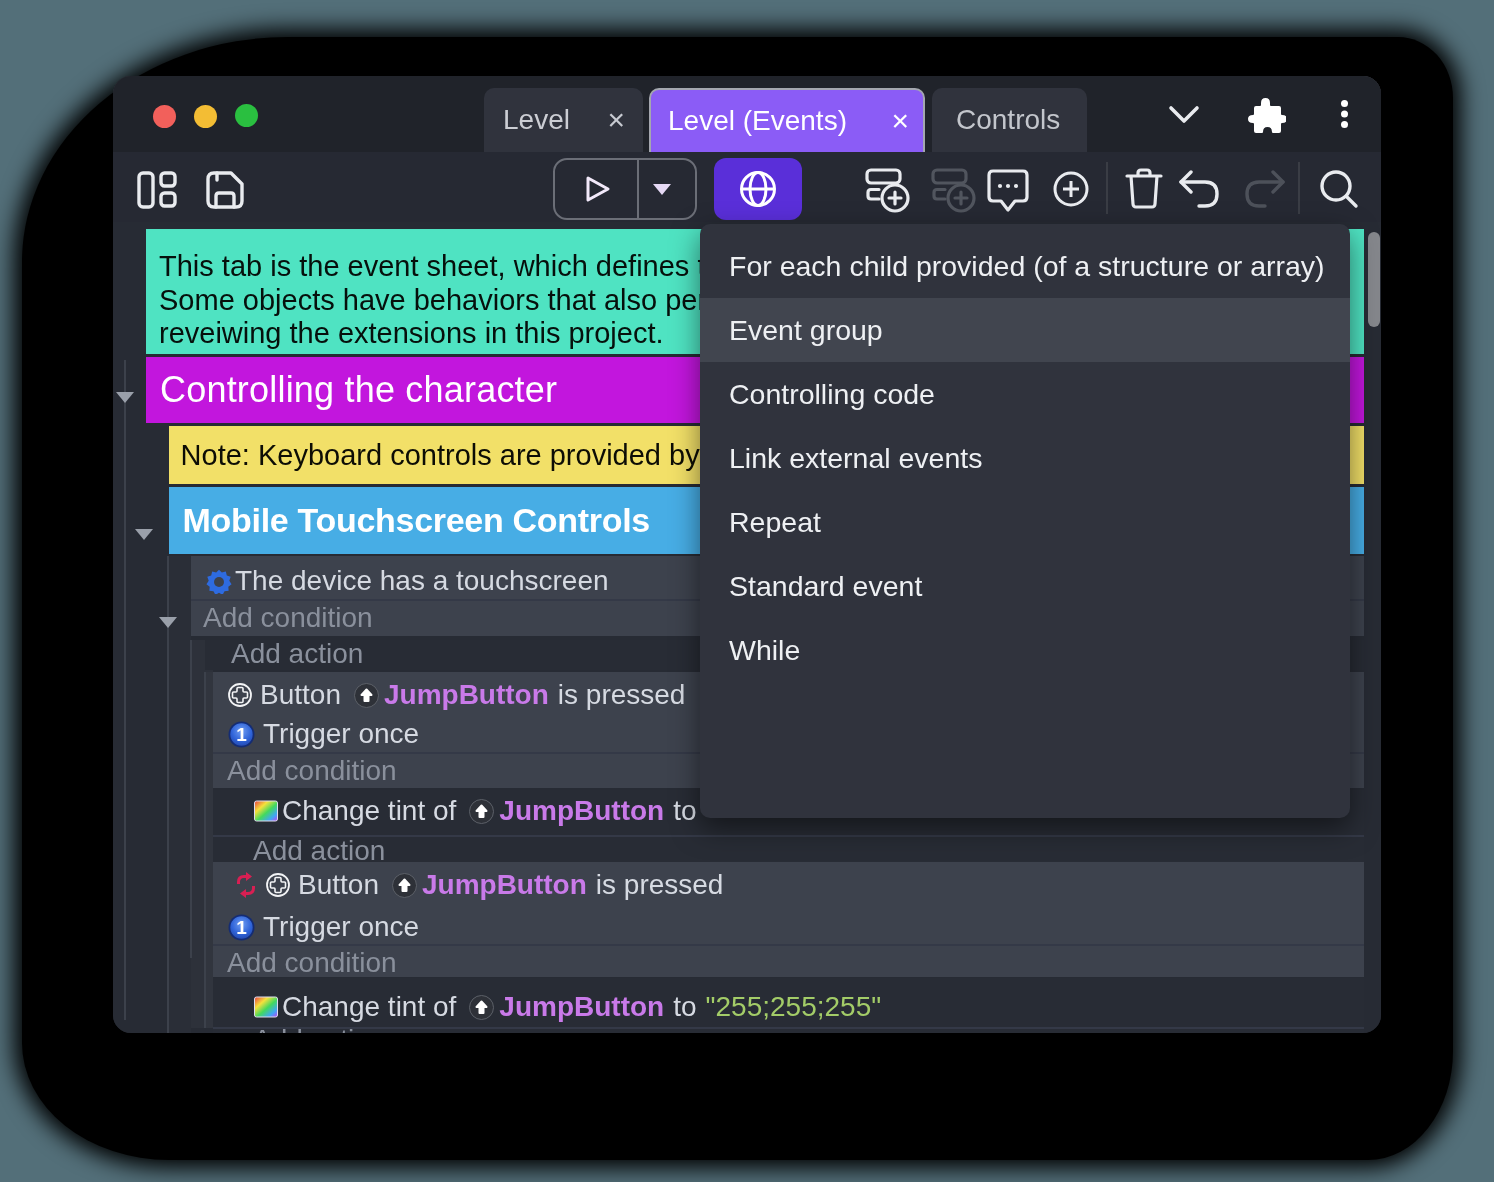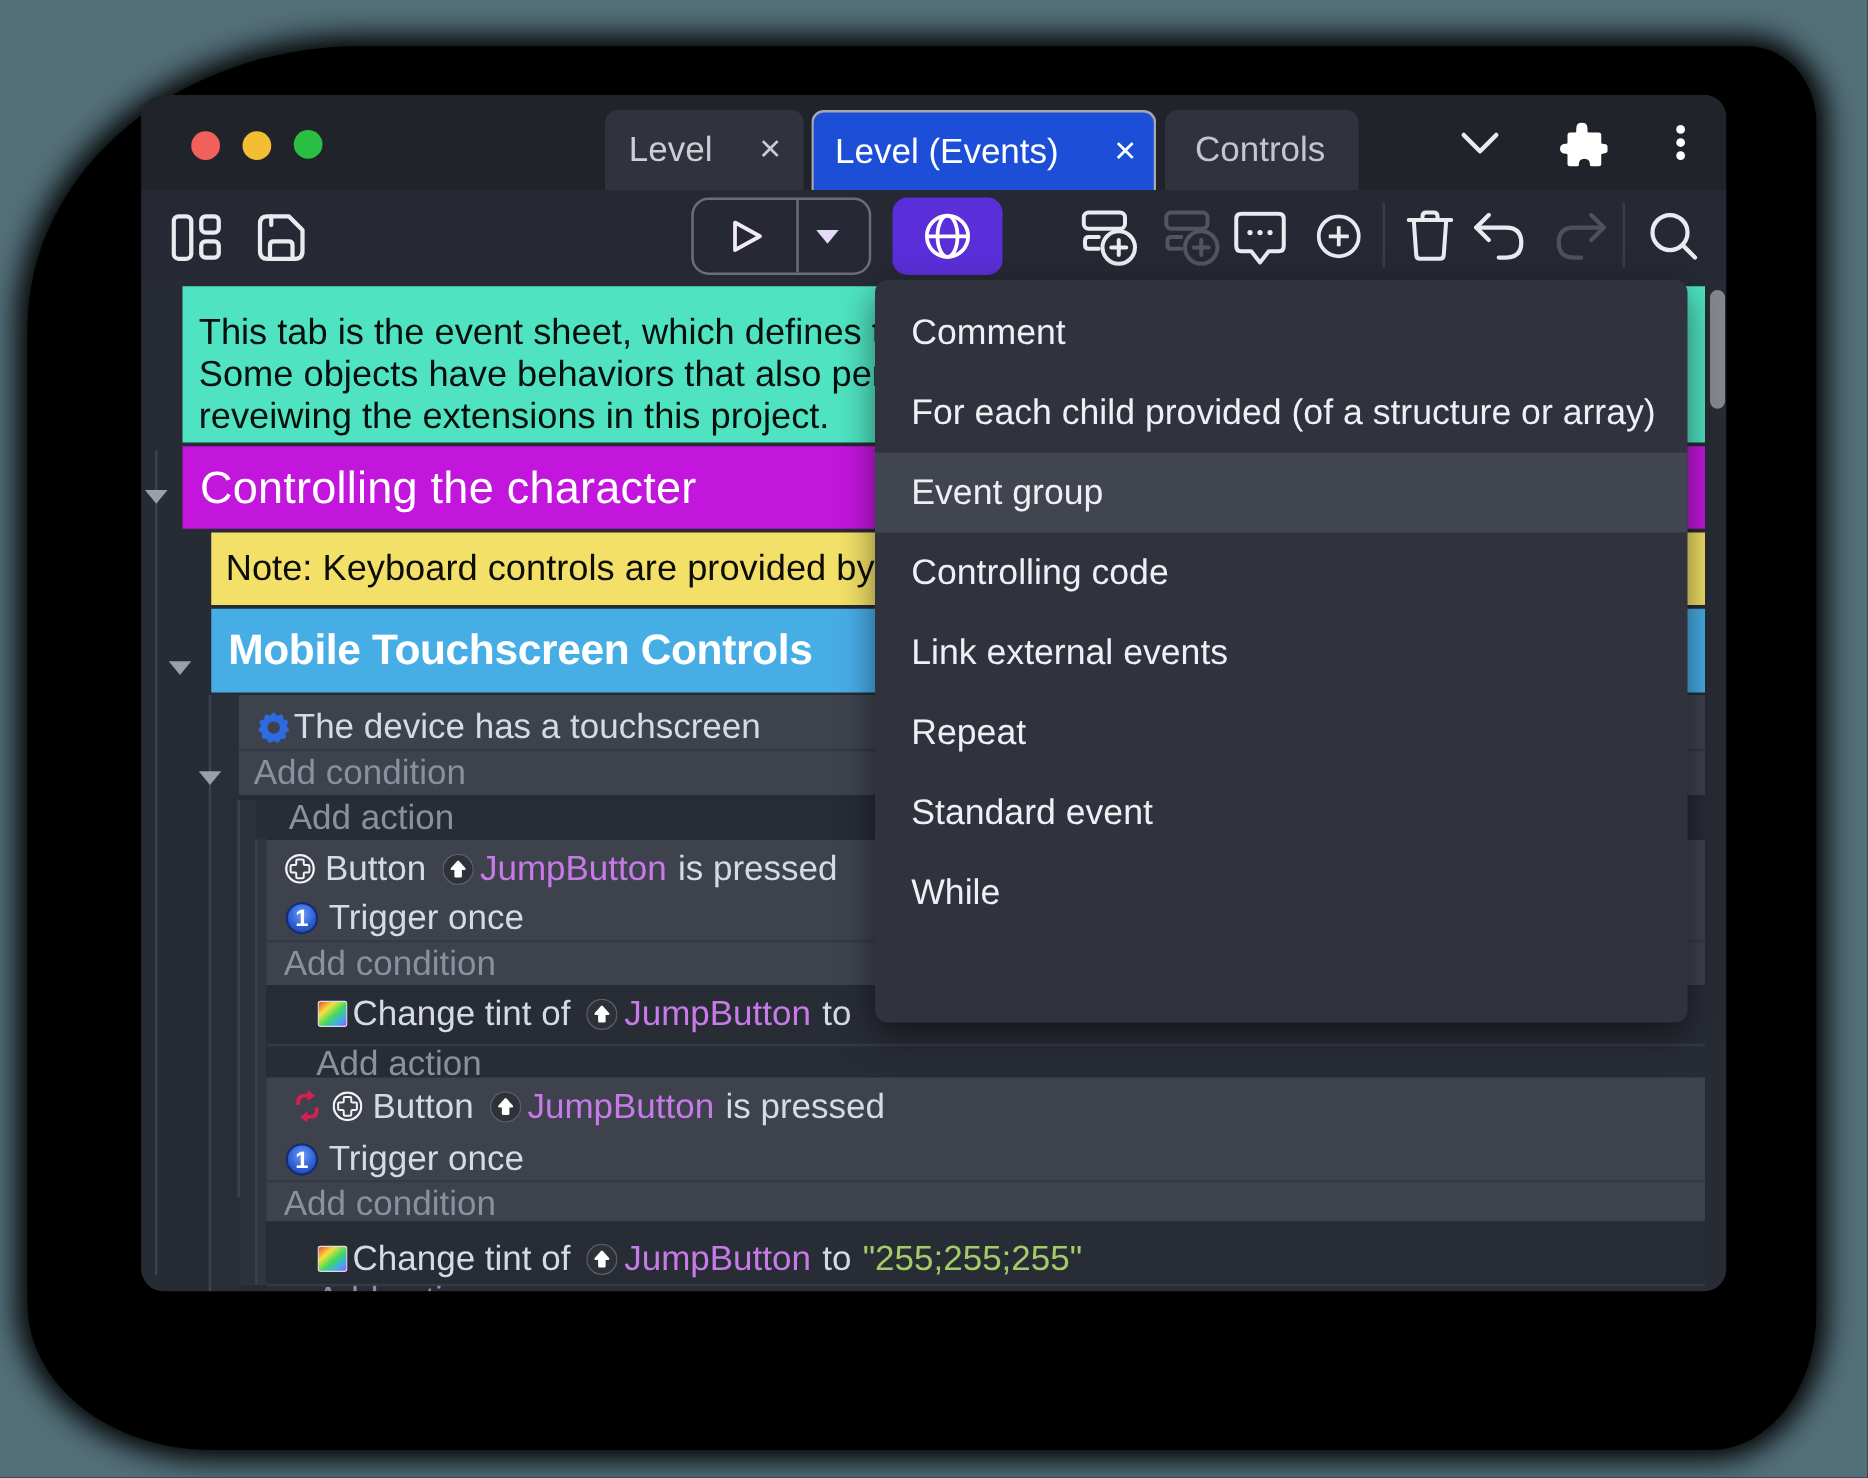--- a/index.html
+++ b/index.html
@@ -4,32 +4,32 @@
 <style>
 * { margin:0; padding:0; box-sizing:border-box; }
 html,body { width:1494px; height:1182px; overflow:hidden; }
 body { background:#536f79; font-family:"Liberation Sans", sans-serif; position:relative; }
 #blob { position:absolute; left:22px; top:37px; width:1431px; height:1123px; background:#000; border-radius:266px 55px 85px 147px / 225px 61px 109px 117px; box-shadow:0 0 22px 8px #000; }
 #win { position:absolute; left:113px; top:76px; width:1268px; height:957px; background:#22252d; border-radius:18px;  }
 #winclip { position:absolute; left:0; top:0; width:1268px; height:957px; border-radius:18px; overflow:hidden; box-shadow:inset 0 1px 0 #3a3e46; }
 #titlebar { position:absolute; left:0; top:0; width:1268px; height:76px; background:#20232a; }
 .tl { position:absolute; top:28.5px; width:23px; height:23px; border-radius:50%; }
 .tab { position:absolute; top:12px; height:64px; background:#30333d; border-radius:10px 10px 0 0; display:flex; align-items:center; color:#ccced4; font-size:28px; }
-.tab.active { background:#1d4ed8; border:2px solid #a4a7af; border-bottom:none; color:#fff; }
+.tab.active { background:#8b5cf6; border:2px solid #a4a7af; border-bottom:none; color:#fff; }
 .tabx { font-size:30px; color:#c8cbd2; margin-left:auto; }
 #toolbar { position:absolute; left:0; top:76px; width:1268px; height:70px; background:#262933; }
 .tbsep { position:absolute; top:10px; width:2px; height:52px; background:#3a3d45; }
 #content { position:absolute; left:0; top:146px; width:1268px; height:811px; background:#272b34; }
 .row { position:absolute; overflow:hidden; }
 .gline { position:absolute; width:2px; background:#3c414b; }
 .sep { position:absolute; left:0; width:100%; height:2px; background:#343947; }
 .tri { position:absolute; width:0; height:0; border-left:9px solid transparent; border-right:9px solid transparent; border-top:11px solid #9aa0aa; }
 .ln { position:absolute; display:flex; align-items:center; font-size:28px; white-space:nowrap; }
 .ln .t { color:#d6dae2; }
-.ln .jb { color:#c97ae9; font-weight:normal; }
+.ln .jb { color:#c97ae9; font-weight:bold; }
 .ln.fade { color:#8a909c; }
 #menu { position:absolute; left:700px; top:224px; width:650px; height:594px; background:#30333d; border-radius:10px; box-shadow:0 10px 28px rgba(0,0,0,0.5); padding-top:10px; z-index:50; }
 .mi { height:64px; display:flex; align-items:center; padding-left:29px; color:#eef0f3; font-size:28.5px; }
 .mi.hl { background:#41454f; }
 #thumb { position:absolute; left:1255px; top:156px; width:12px; height:95px; border-radius:6px; background:#85878c; }
 </style>
 </head>
 <body>
 <div id="blob"></div>
 <div id="win">
@@ -265,21 +265,20 @@
         <span style="margin-left:9px;color:#a3cc68;">"255;255;255"</span>
       </div>
       <div class="sep" style="top:49px;"></div>
           <div class="ln fade" style="left:40px;top:45px;height:34px;">Add action</div>
     </div>
   </div>
   <div id="thumb"></div>
  </div>
 </div>
 <div id="menu">
-  <div class="mi">Comment</div>
   <div class="mi">For each child provided (of a structure or array)</div>
   <div class="mi hl">Event group</div>
   <div class="mi">Controlling code</div>
   <div class="mi">Link external events</div>
   <div class="mi">Repeat</div>
   <div class="mi">Standard event</div>
   <div class="mi">While</div>
 </div>
 
 </body></html>

